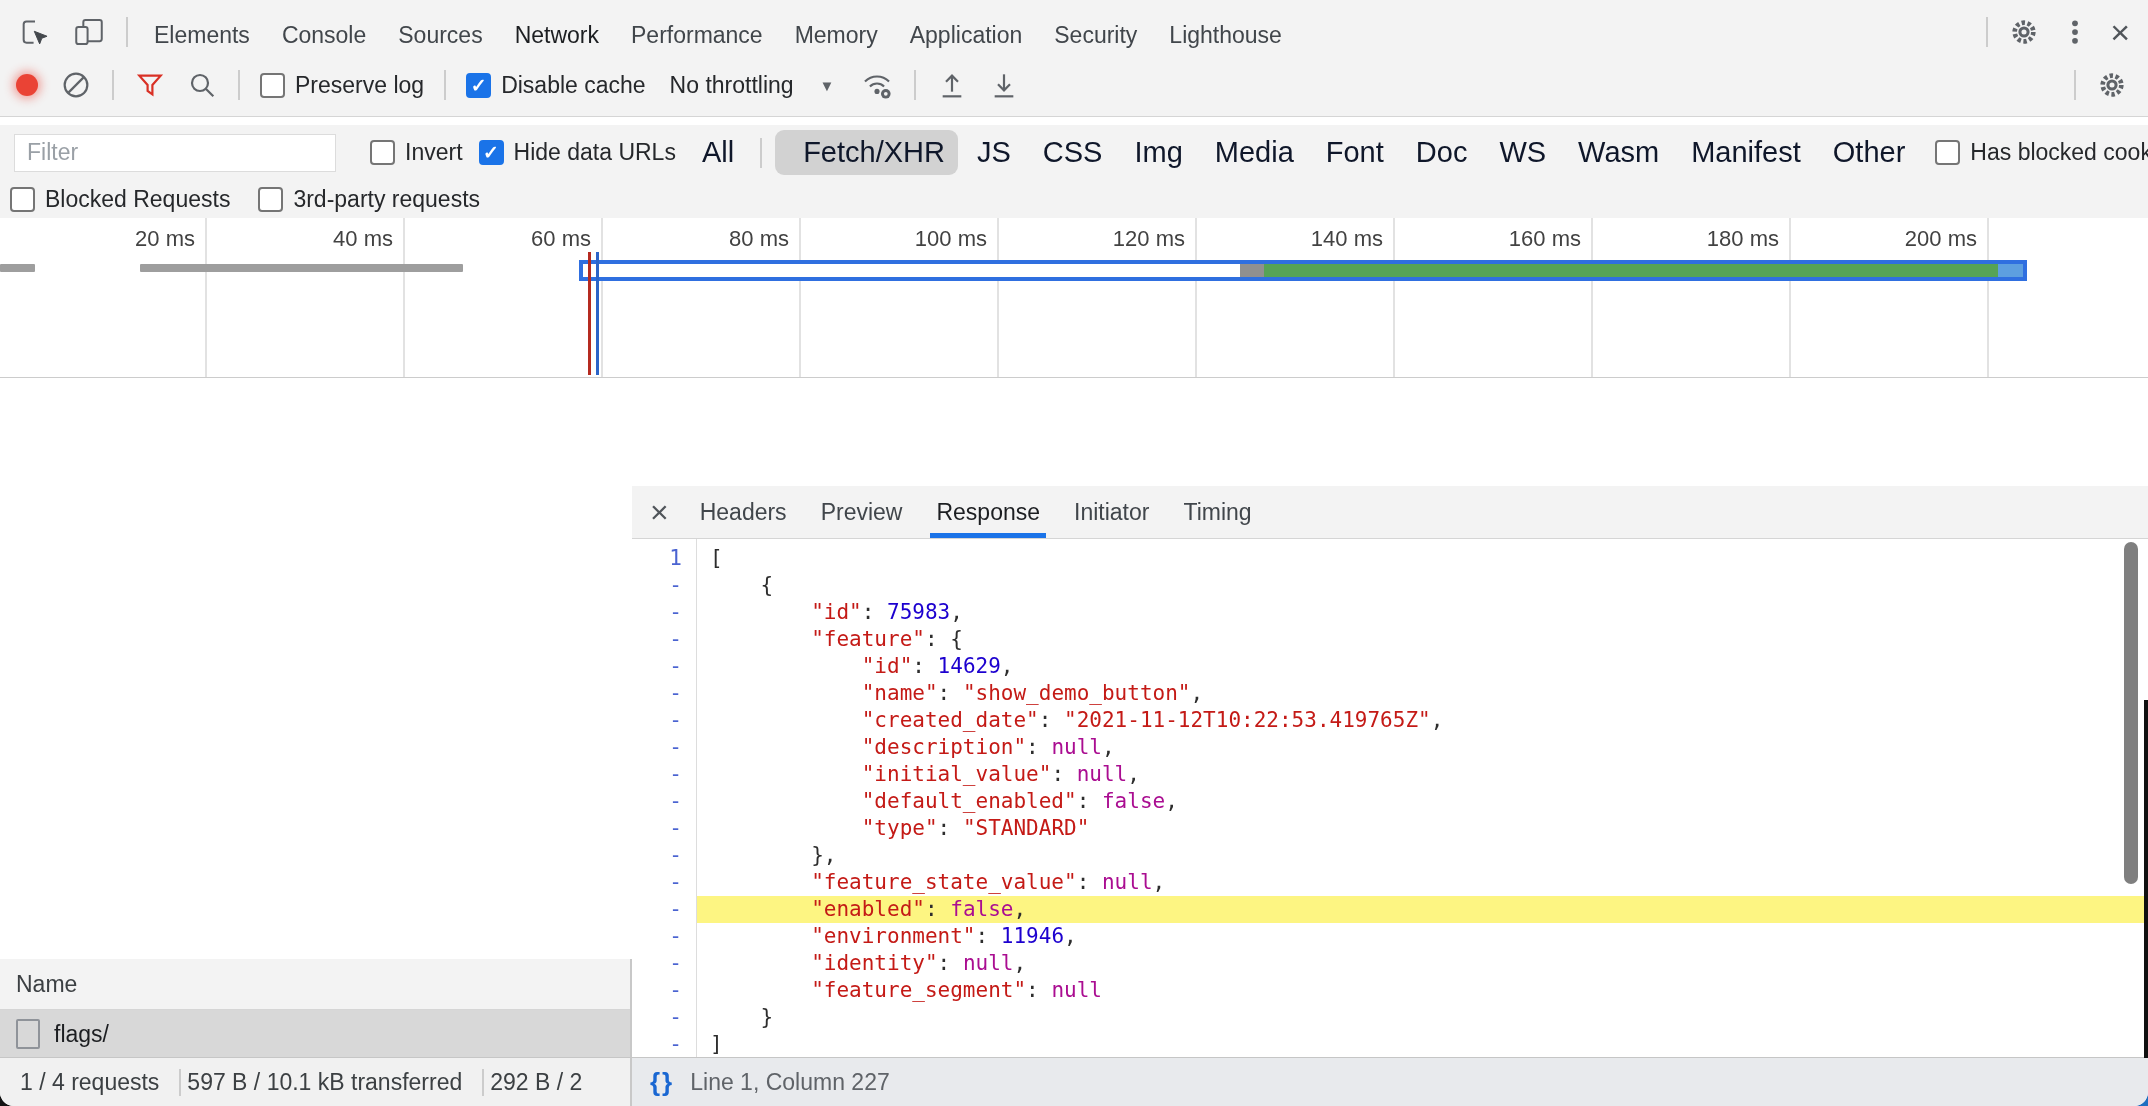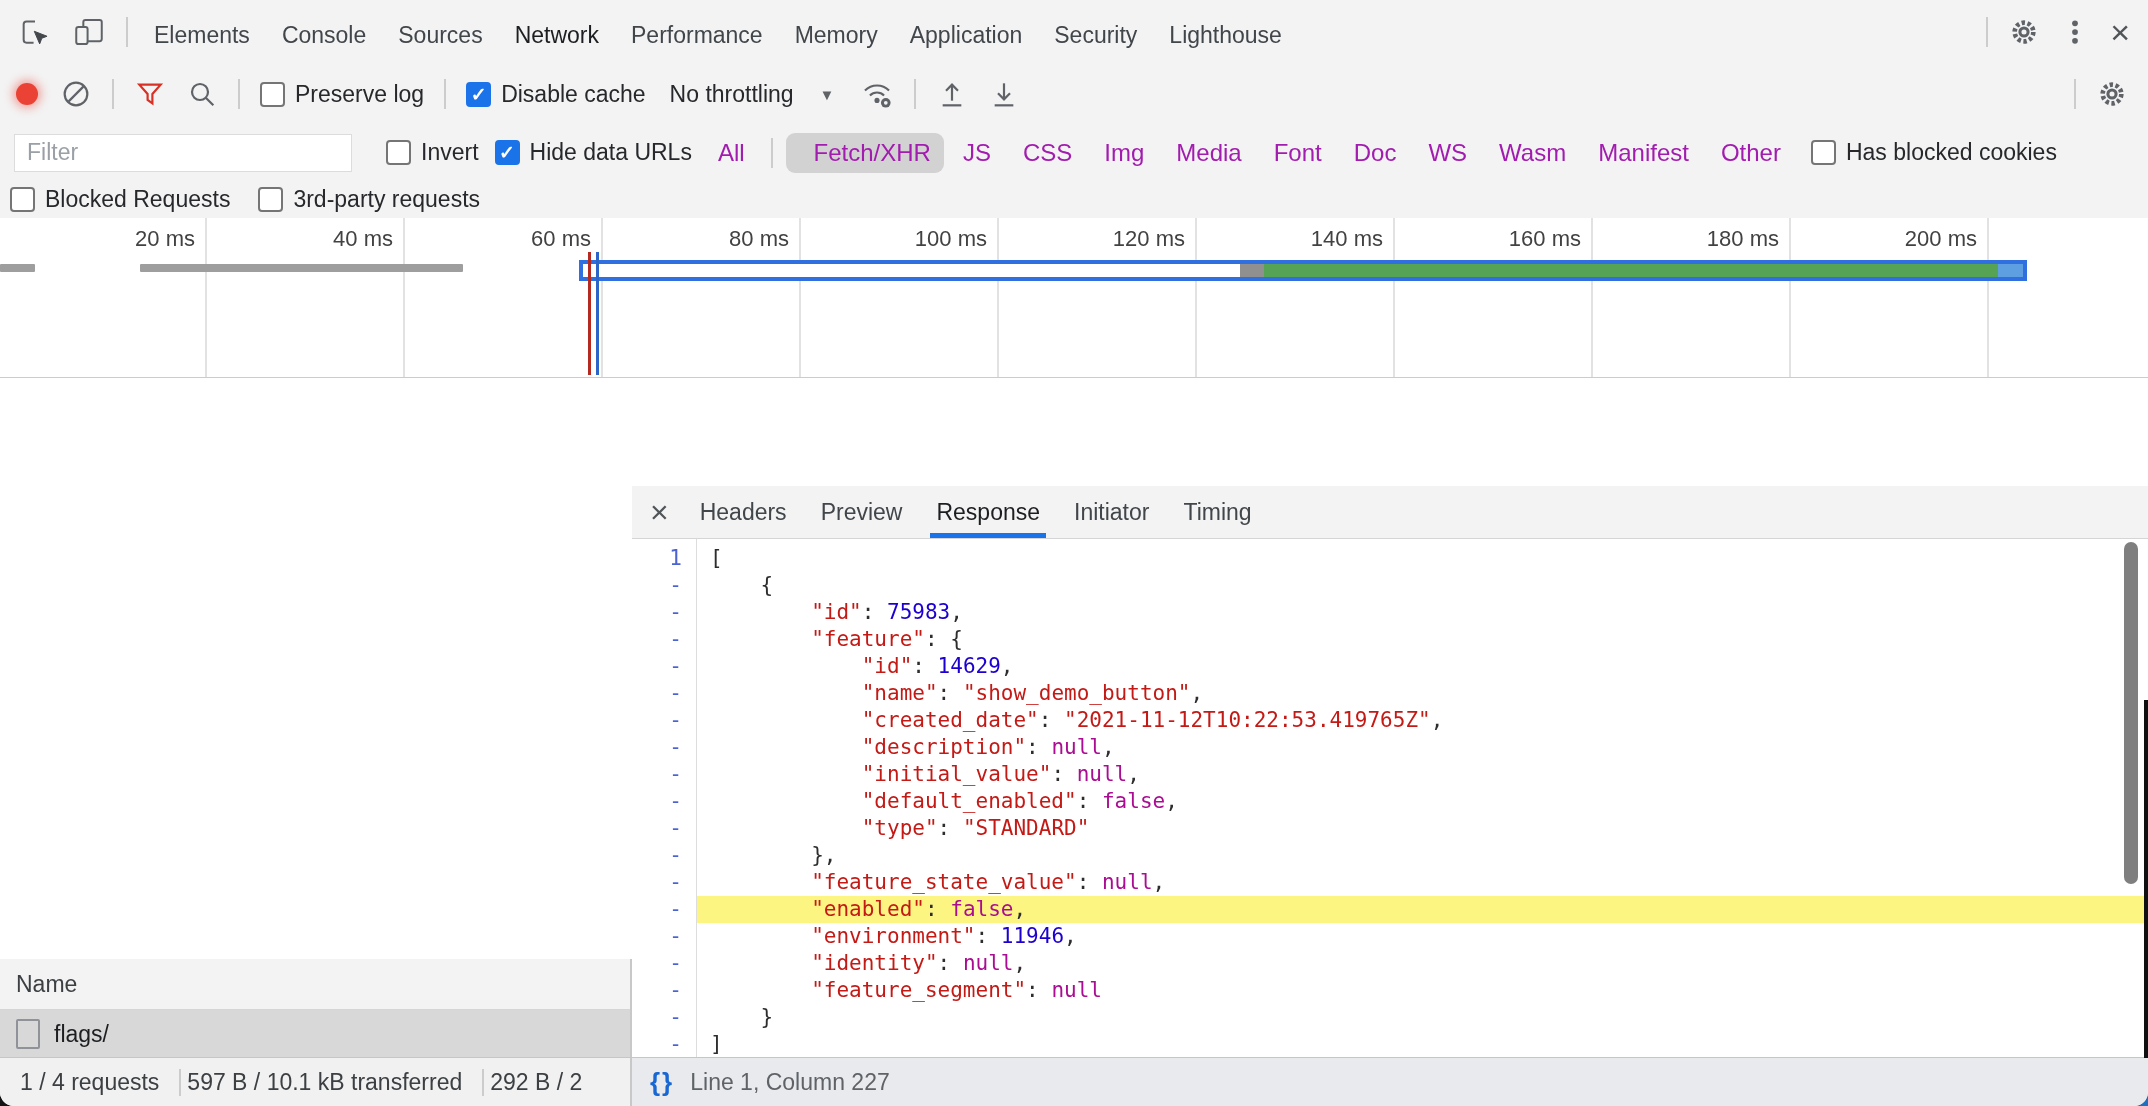--- a/index.html
+++ b/index.html
@@ -19,40 +19,40 @@
        color:#41464b;position:relative;}
   .tab.active{color:#1c1e21;}
   .tab.active::after{content:"";position:absolute;left:10px;right:10px;bottom:0;height:5px;background:#1a73e8;}
   .spacer{flex:1;}
   .vdiv{width:2px;height:30px;background:#ccc;margin:0 10px;flex:none;}
   .xglyph{font-size:34px;color:#50555a;line-height:1;}
   svg.ic{display:block;}
   .ic *{vector-effect:non-scaling-stroke;}
 
   
-  .net-row{top:63px;height:62px;background:#f3f3f3;border-bottom:1px solid #d5d5d5;}
+  .net-row{top:54px;height:62px;background:#f3f3f3;border-bottom:1px solid #d5d5d5;}
   .record-dot{width:22px;height:22px;border-radius:50%;background:#ea4335;
        box-shadow:0 0 10px 3px rgba(234,67,53,.45);margin:0 12px 0 16px;flex:none;}
   .cb{width:25px;height:25px;border:2px solid #757575;border-radius:4px;background:#fff;
       display:inline-flex;align-items:center;justify-content:center;flex:none;box-sizing:border-box;}
   .cb.checked{background:#1a73e8;border-color:#1a73e8;}
   .cb.checked::after{content:"\2713";color:#fff;font-size:19px;font-weight:bold;}
   .cb-label{margin-left:10px;font-size:23px;color:#26282b;white-space:nowrap;}
   .ctl{display:flex;align-items:center;margin:0 10px;}
   .throttle{font-size:23px;color:#26282b;margin:0 6px 0 14px;}
   .caret{font-size:15px;color:#5f6368;margin:0 16px 0 20px;}
 
   
   .filter-row{top:125px;height:55px;background:#f3f3f3;}
   #filter-input{width:312px;height:36px;margin-left:14px;border:1px solid #dcdcdc;
        background:#fff;font-size:23px;padding:0 12px;color:#333;outline:none;
        font-family:"Liberation Sans",sans-serif;}
   #filter-input::placeholder{color:#9aa0a6;}
   #type-chips{display:flex;align-items:center;}
-  .chip{font-size:24px;color:#a21caf;padding:6px 13px;border-radius:9px;margin:0 3px;white-space:nowrap;}
+  .chip{font-size:29px;color:#0f172a;padding:6px 13px;border-radius:9px;margin:0 3px;white-space:nowrap;}
   .chip.active{background:#d2d2d2;padding-left:28px;}
 
   
   .options-row{top:180px;height:38px;background:#f3f3f3;border-bottom:1px solid #c9c9c9;}
 
   
   .overview{top:218px;height:159px;background:#fff;border-bottom:1px solid #ccc;display:block;}
   .gridline{position:absolute;top:0;bottom:0;width:2px;background:#e2e2e2;}
   .tick-label{position:absolute;top:8px;font-size:22px;color:#424242;}
   .ov-bar{position:absolute;top:46px;height:8px;border-radius:1px;}

